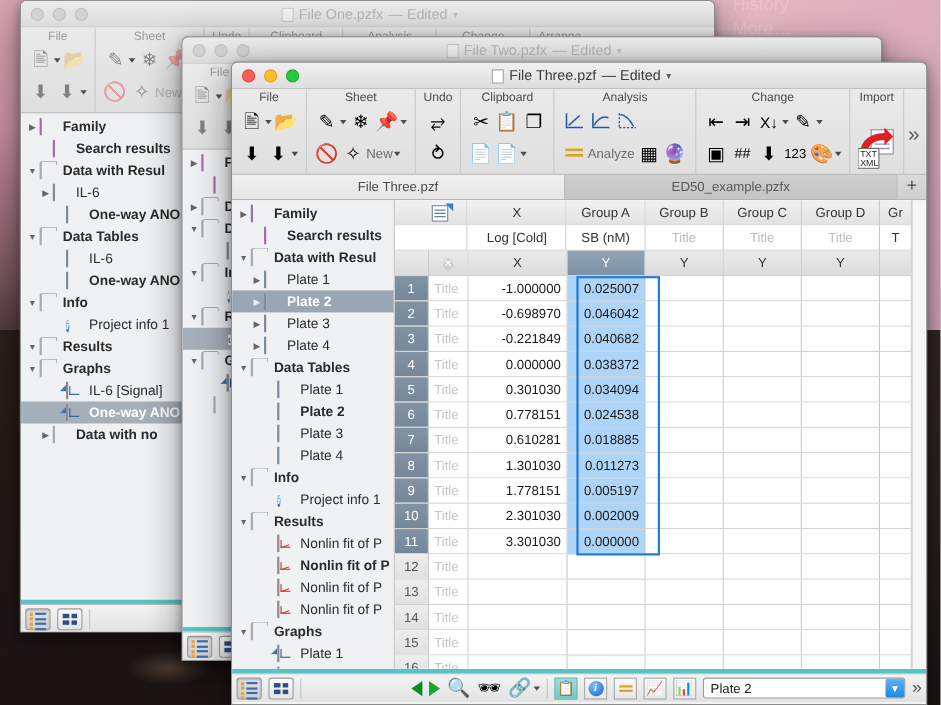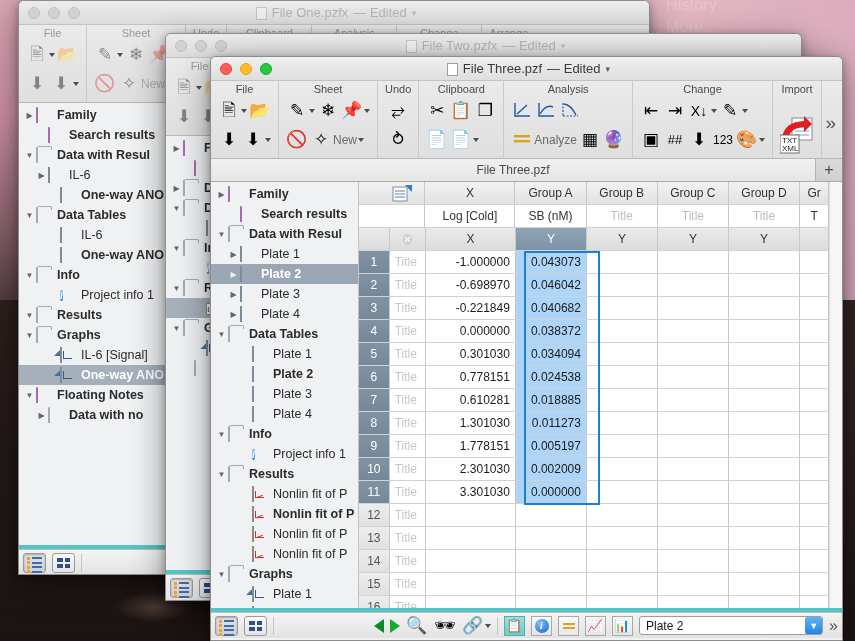--- a/index.html
+++ b/index.html
@@ -451,25 +451,20 @@
         </div>
         <div class="navrow" style="padding-left:28px">
           <span class="tw"></span>
           <span class="nicon"><span class="graphicon"></span></span>
           <span class="nlbl">IL-6 [Signal]</span>
         </div>
         <div class="navrow sel" style="padding-left:28px">
           <span class="tw"></span>
           <span class="nicon"><span class="graphicon"></span></span>
           <span class="nlbl bold">One-way ANO</span>
-        </div>
-        <div class="navrow" style="padding-left:4px">
-          <span class="tw open"></span>
-          <span class="nicon"><span class="folder"></span></span>
-          <span class="nlbl bold">Floating Notes</span>
         </div>
         <div class="navrow" style="padding-left:16px">
           <span class="tw closed"></span>
           <span class="nicon"><span class="folder plain"></span></span>
           <span class="nlbl bold">Data with no</span>
         </div>
       </div>
     <div class="ruler" id="ruler-back">
         <i style="top:4px"></i>
         <i style="top:15px"></i>
@@ -882,20 +877,21 @@
           </span>
         </div>
       </div>
     </div>
 
     <div class="chevrons">»</div>
   </div>
 
   <div class="tabstrip">
     <div class="tab">File Three.pzf</div>
+    <div class="tab inactive-tab">ED50_example.pzfx</div>
     <div class="tab-plus">+</div>
   </div>
 
   <div class="body" style="height:426px">
     <div class="nav" style="width:148px; height:426px;" id="nav-front">
         <div class="navrow" style="padding-left:4px">
           <span class="tw closed"></span>
           <span class="nicon"><span class="folder"></span></span>
           <span class="nlbl bold">Family</span>
         </div>
@@ -1039,21 +1035,21 @@
           <div class="cell hdr3 sel" style="width:75px">Y</div>
           <div class="cell hdr3" style="width:75px">Y</div>
           <div class="cell hdr3" style="width:75px">Y</div>
           <div class="cell hdr3" style="width:75px">Y</div>
           <div class="cell hdr3" style="width:30px"></div>
         </div>
         <div class="srow">
           <div class="cell rownum">1</div>
           <div class="cell titlecell">Title</div>
           <div class="cell xcell">-1.000000</div>
-          <div class="cell ycell selband">0.043073</div>
+          <div class="cell ycell selband">0.025007</div>
           <div class="cell gcell"></div>
           <div class="cell gcell"></div>
           <div class="cell gcell"></div>
           <div class="cell gcell" style="width:30px"></div>
         </div>
         <div class="srow">
           <div class="cell rownum">2</div>
           <div class="cell titlecell">Title</div>
           <div class="cell xcell">-0.698970</div>
           <div class="cell ycell selband">0.046042</div>

